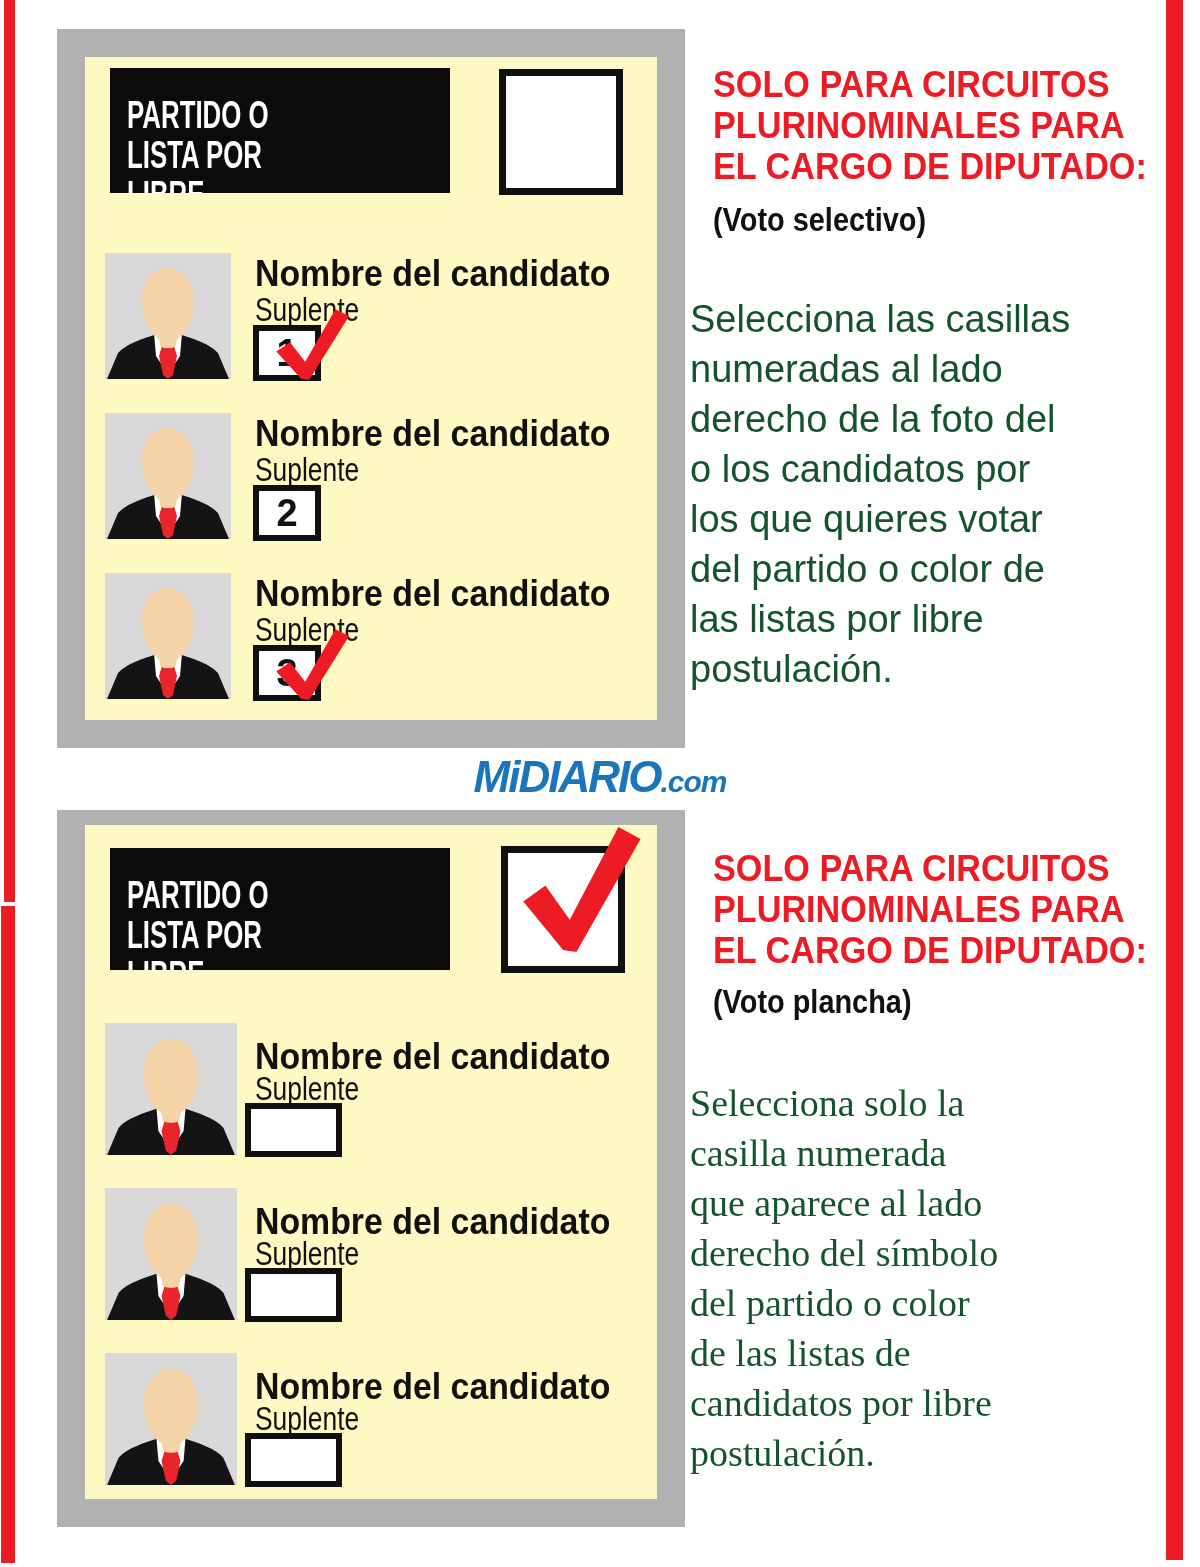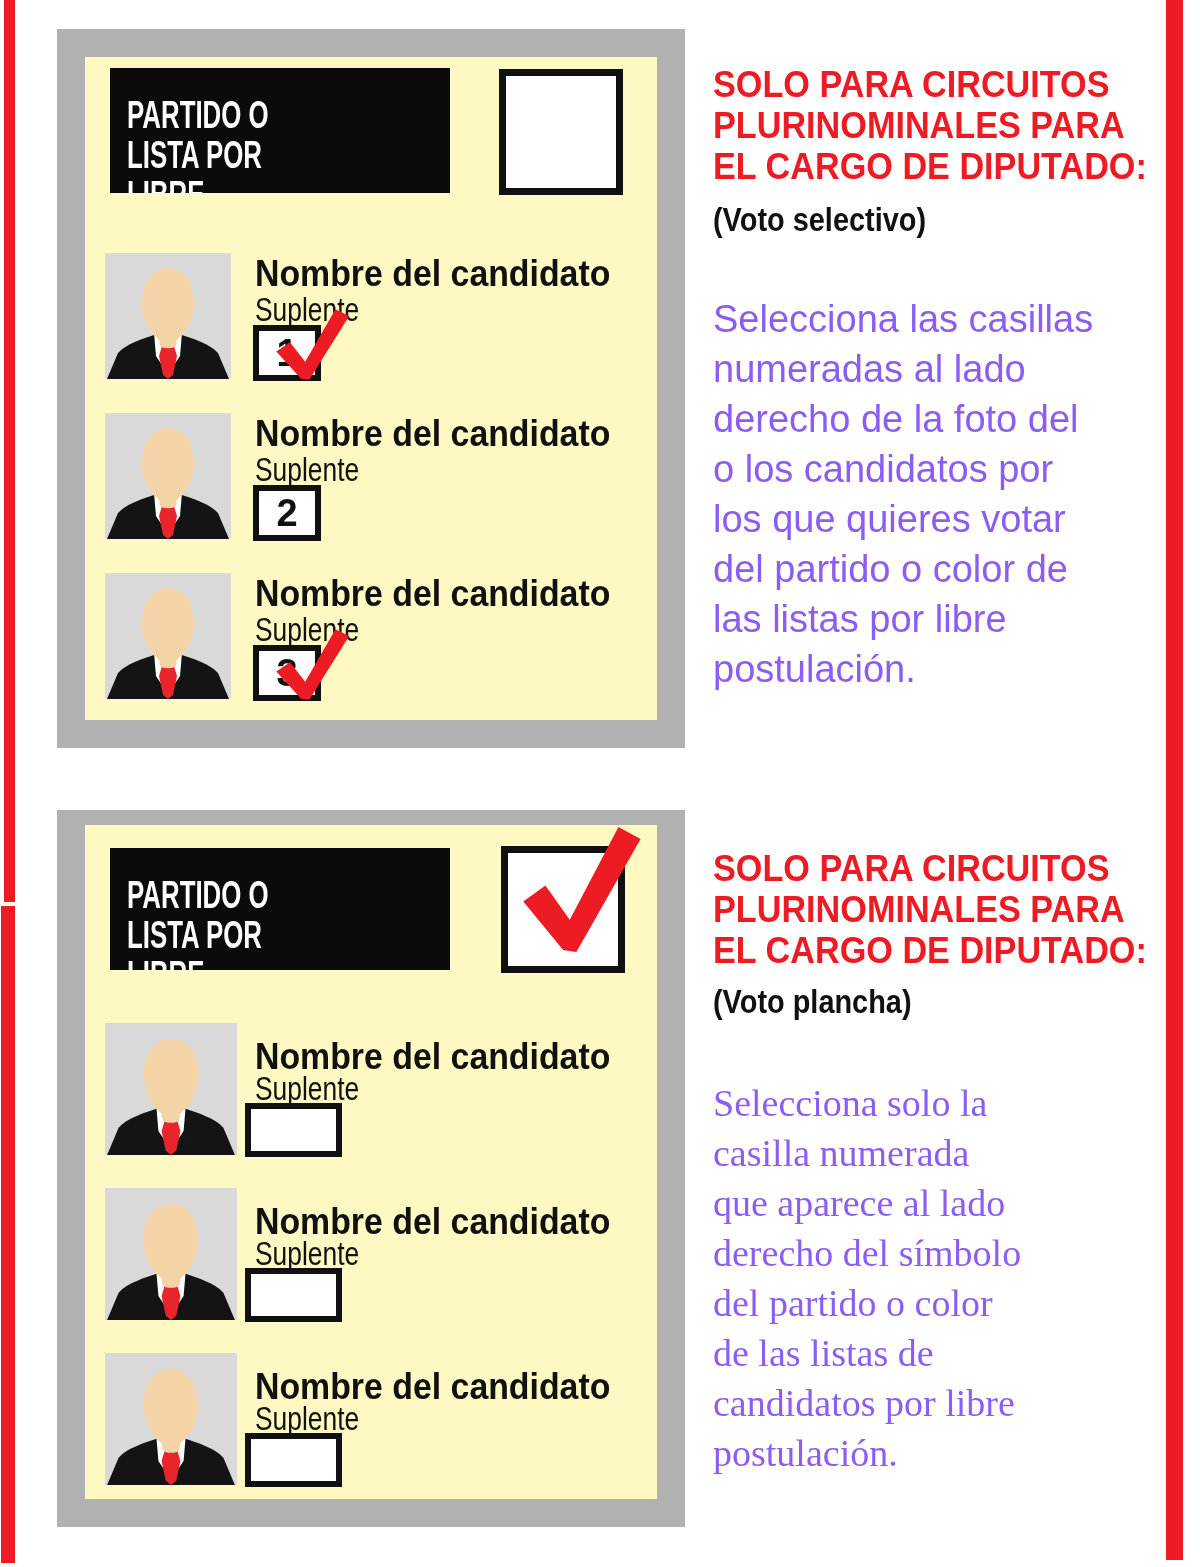--- a/index.html
+++ b/index.html
@@ -38,21 +38,21 @@
     display:flex;align-items:center;justify-content:center;font-weight:bold;font-size:38px;color:var(--ink);}
   .wide-box{position:absolute;left:160px;width:85px;height:42px;border:6px solid #101010;background:#ffffff;}
   .check-sm{position:absolute;width:84px;height:74px;}
   .check-big{position:absolute;width:135px;height:131px;}
 
   
   .red-heading{position:absolute;left:713px;color:var(--red);font-weight:bold;font-size:36px;line-height:41px;
     white-space:pre-line;transform:scaleX(0.95);transform-origin:0 0;}
   .vote-type{position:absolute;left:713px;color:var(--ink);font-weight:bold;font-size:34px;line-height:38px;
     white-space:nowrap;transform:scaleX(0.85);transform-origin:0 0;}
-  .body-text{position:absolute;left:713px;color:#8b5cf6;font-size:38px;line-height:50px;white-space:pre-line;}
+  .body-text{position:absolute;left:690px;color:#14532d;font-size:38px;line-height:50px;white-space:pre-line;}
 
   
   .logo{position:absolute;left:0;top:752px;width:1200px;text-align:center;color:var(--blue);
     font-style:italic;font-weight:bold;}
   .logo .brand{font-size:44px;letter-spacing:-2px;}
   .logo .suffix{font-size:30px;letter-spacing:-1px;}
 
   .defs-hidden{position:absolute;width:0;height:0;overflow:hidden;}
 </style>
 </head>
@@ -126,20 +126,23 @@
   <div class="vote-type" style="top:200px;">(Voto selectivo)</div>
   <div class="body-text" style="top:294px;">Selecciona las casillas
 numeradas al lado
 derecho de la foto del
 o los candidatos por
 los que quieres votar
 del partido o color de
 las listas por libre
 postulación.</div>
 
+  <div class="logo">
+    <span class="brand">MiDIARIO</span><span class="suffix">.com</span>
+  </div>
 
   <div id="card-bottom" class="card">
     <div class="black-header" style="top:23px;height:122px;">
       <div class="txt">PARTIDO O LISTA POR
 LIBRE POSTULACIÓN</div>
     </div>
     <div class="party-checkbox" style="left:416px;top:21px;width:110px;height:113px;">
       <svg class="check-big" style="left:2px;top:-30px;" viewBox="0 0 122 130" preserveAspectRatio="none">
         <use href="#sym-check" xlink:href="#sym-check"></use>
       </svg>

